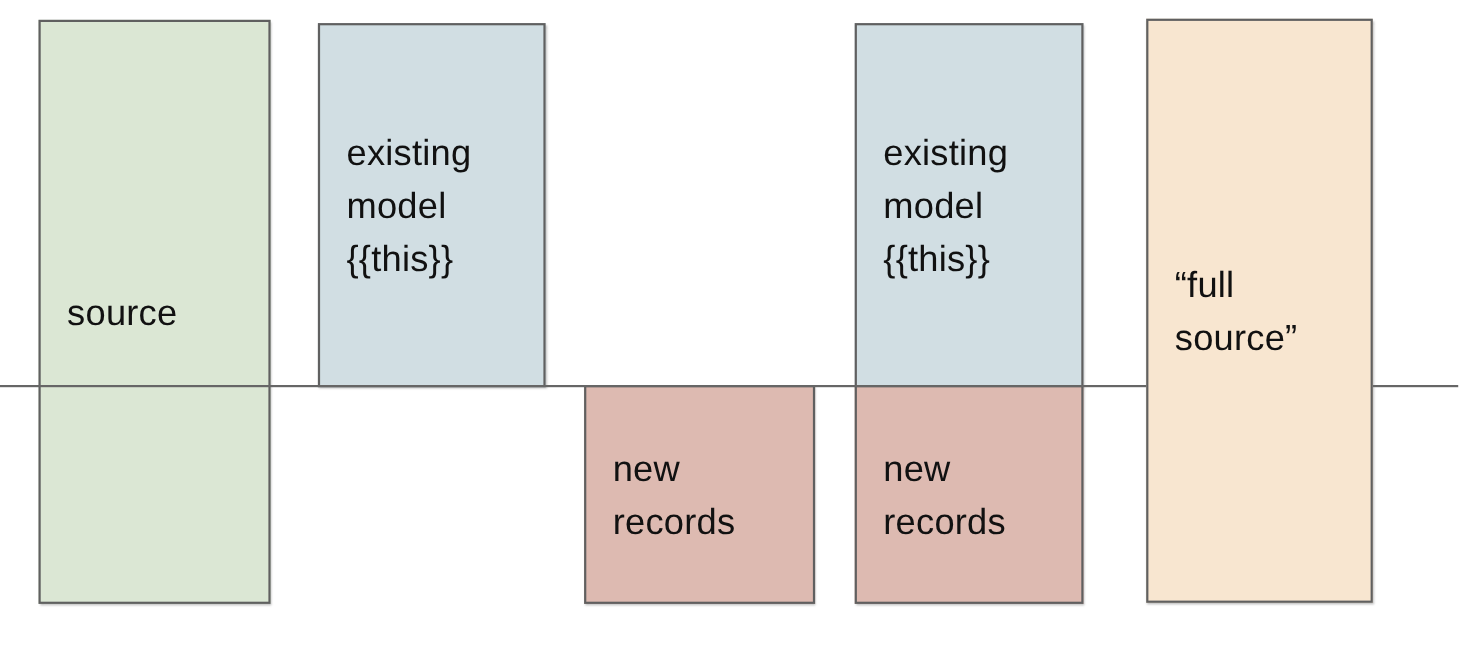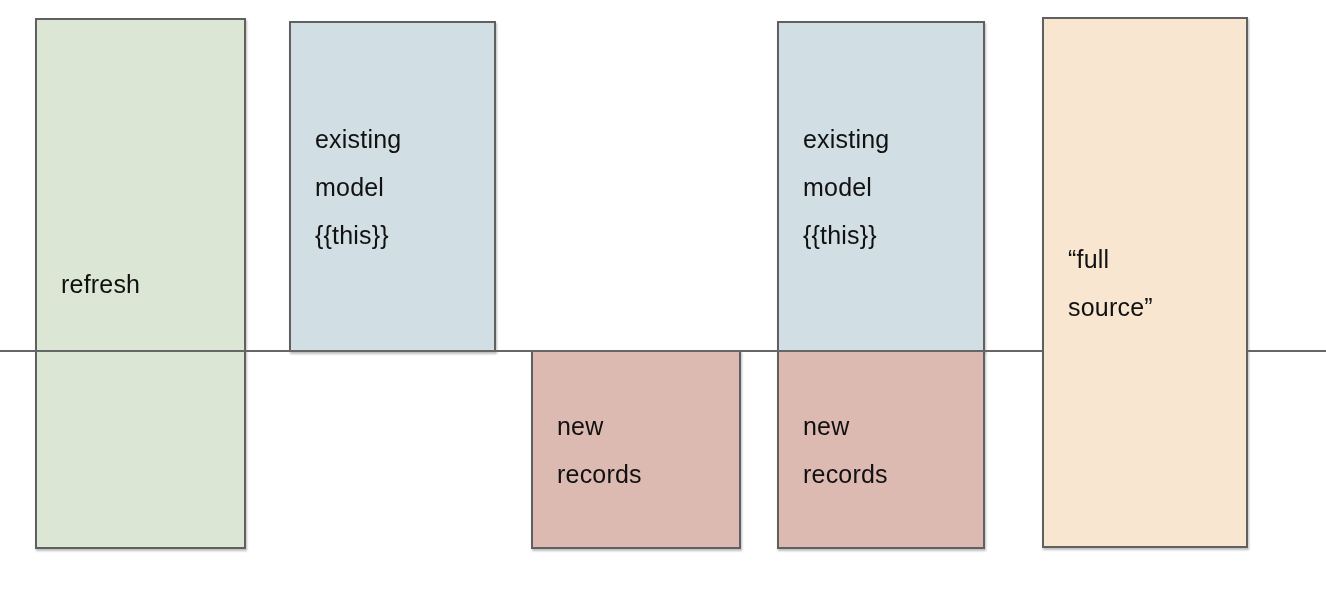--- a/index.html
+++ b/index.html
@@ -28,38 +28,38 @@
     box-sizing: border-box;
     border: 2px solid #606060;
     box-shadow: 1px 2px 2px rgba(110,110,110,0.45);
     display: flex;
     align-items: center;
   }
   .box .label {
     display: block;
     padding-left: 24px;
     padding-right: 8px;
-    font-size: 25px;
+    font-size: 33px;
     line-height: 48px;
     color: #111111;
     white-space: pre-line;
     letter-spacing: 0.2px;
   }
   .z0 { z-index: 0; }
   .z2 { z-index: 2; }
 </style>
 </head>
 <body>
 
 <div class="canvas">
 
   <div class="divider" style="background-color: rgb(102, 102, 102);"></div>
 
   <div class="box z0" style="left: 35px; top: 18px; width: 211px; height: 531px; background-color: rgb(219, 231, 212);">
-    <span class="label">refresh</span>
+    <span class="label">source</span>
   </div>
 
   <div class="box z0" style="left: 289px; top: 21px; width: 207px; height: 331px; background-color: rgb(209, 222, 227);">
     <span class="label">existing
 model
 {{this}}</span>
   </div>
 
   <div class="box z0" style="left: 531px; top: 350px; width: 210px; height: 199px; background-color: rgb(221, 186, 177);">
     <span class="label">new

